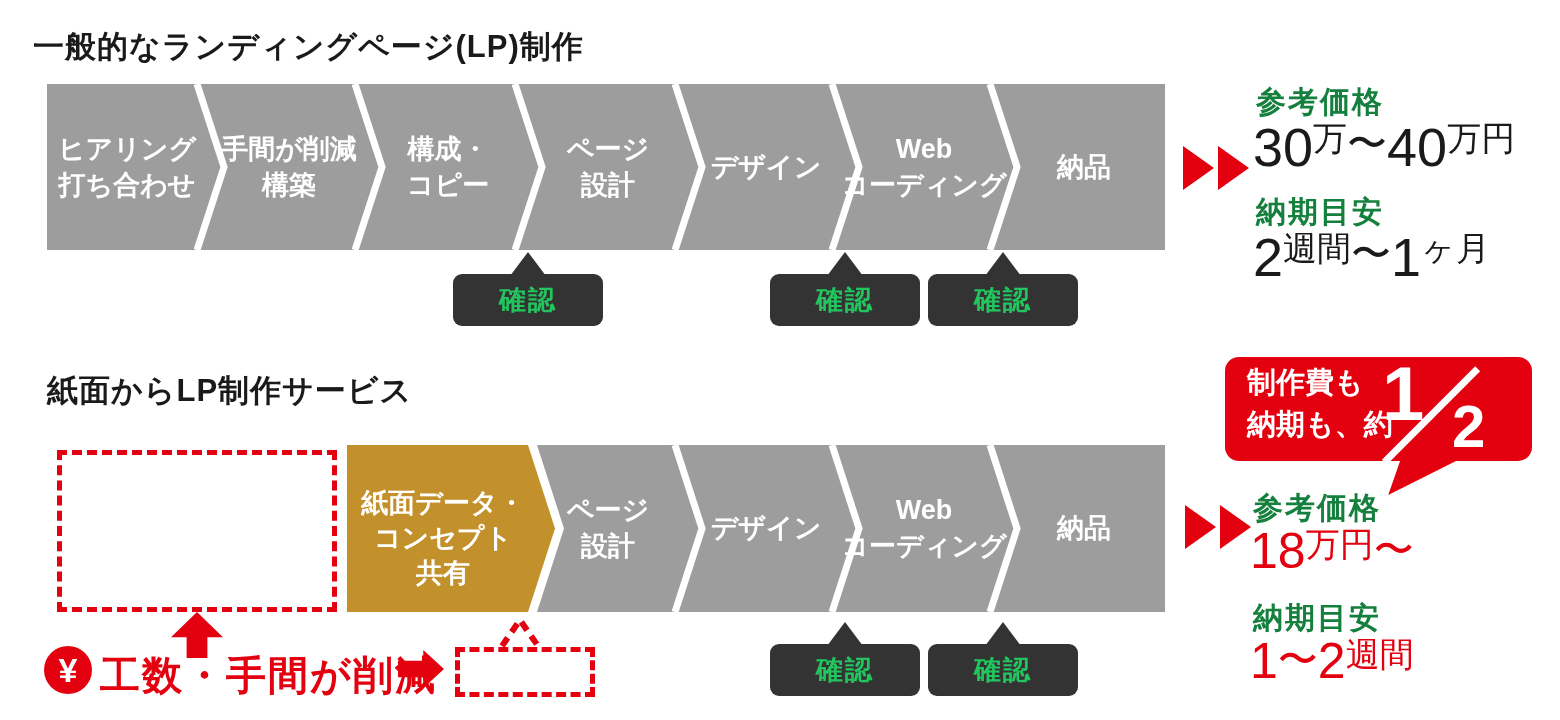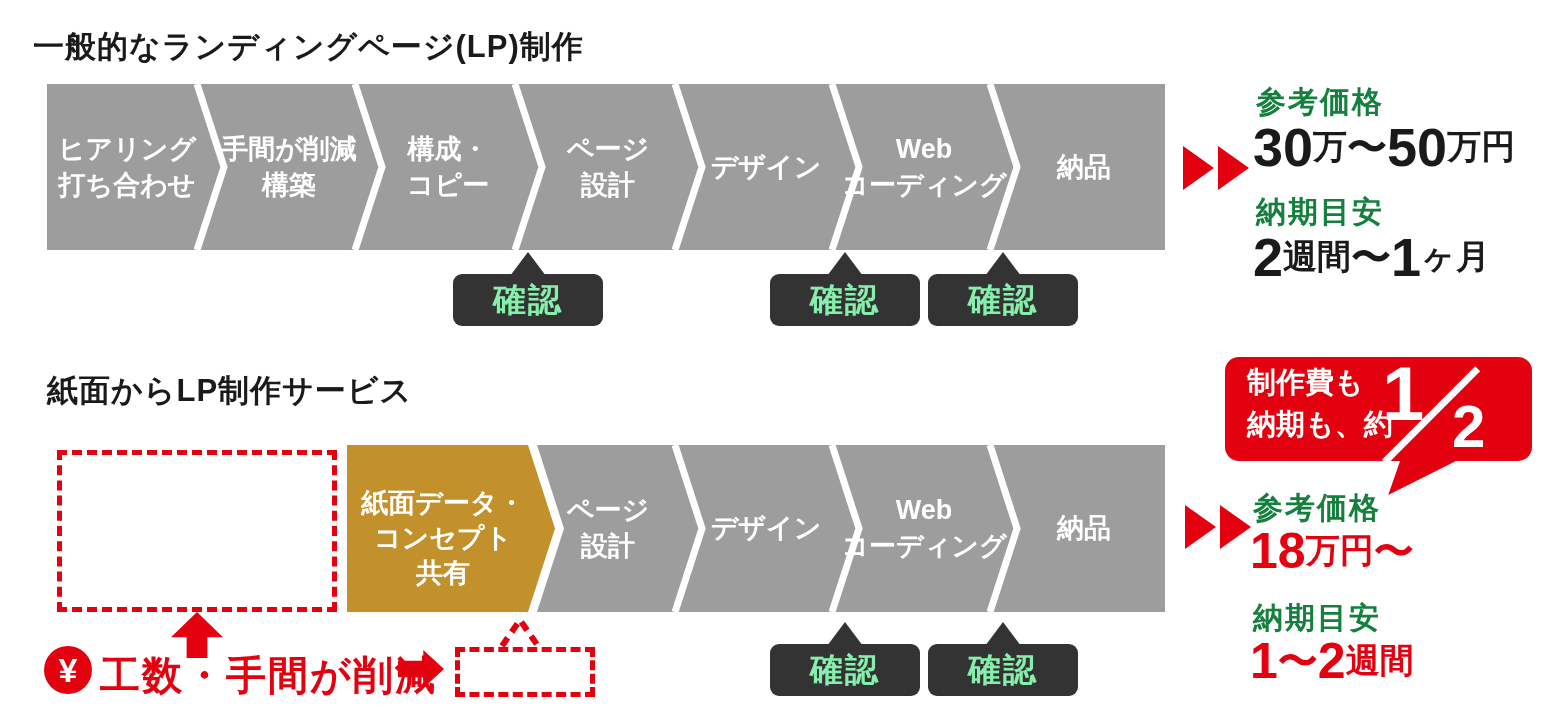--- a/index.html
+++ b/index.html
@@ -8,35 +8,35 @@
     font-family:"Liberation Sans","DejaVu Sans",sans-serif;color:#1a1a1a;
   }
   .abs{position:absolute;}
   .section-title{font-size:31px;font-weight:bold;color:#1a1a1a;letter-spacing:1px;}
   .step-label{
     color:#ffffff;font-weight:bold;font-size:27px;line-height:1.3;text-align:center;
     white-space:pre-line;display:flex;align-items:center;justify-content:center;
     width:180px;height:167px;pointer-events:none;
   }
   .kakunin{
-    background:#333333;color:#86efac;font-weight:bold;font-size:33px;
+    background:#333333;color:#22c55e;font-weight:bold;font-size:27px;
     width:150px;height:52px;border-radius:9px;
     display:flex;align-items:center;justify-content:center;letter-spacing:2px;
   }
   .kakunin-tri{
     width:0;height:0;border-left:18px solid transparent;border-right:18px solid transparent;
     border-bottom:24px solid #333333;
   }
   .tri-r{
     width:0;height:0;border-top:22px solid transparent;border-bottom:22px solid transparent;
     border-left:31px solid #e3000f;display:inline-block;
   }
   .dbl-arrow{display:flex;gap:4px;}
   .info-label{font-size:30px;font-weight:bold;color:#15803d;letter-spacing:2px;}
-  .figline{display:flex;align-items:center;font-weight:bold;color:#1a1a1a;}
+  .figline{display:flex;align-items:flex-start;font-weight:normal;color:#1a1a1a;}
   .figline.red{color:#e3000f;}
   .num-big{font-size:54px;}
   .num-big2{font-size:50px;}
   .num-small{font-size:34px;}
   .num-mid{font-size:40px;}
   .dashed-box{border:5px dashed #e3000f;background:transparent;box-sizing:border-box;}
   .up-arrow{
     width:52px;height:46px;background:#e3000f;
     clip-path:polygon(50% 0,100% 55%,70% 55%,70% 100%,30% 100%,30% 55%,0 55%);
   }
@@ -100,21 +100,21 @@
 <div class="abs dbl-arrow" style="left:1183px;top:146px;">
   <span class="tri-r"></span>
   <span class="tri-r"></span>
 </div>
 
 <div class="abs info-label" style="left:1256px;top:82px;">参考価格</div>
 <div class="abs figline" style="left:1253px;top:116px;">
   <span class="num-big">30</span>
   <span class="num-small">万</span>
   <span class="num-mid">〜</span>
-  <span class="num-big">50</span>
+  <span class="num-big">40</span>
   <span class="num-small">万円</span>
 </div>
 <div class="abs info-label" style="left:1256px;top:192px;">納期目安</div>
 <div class="abs figline" style="left:1253px;top:226px;">
   <span class="num-big">2</span>
   <span class="num-small">週間</span>
   <span class="num-mid">〜</span>
   <span class="num-big">1</span>
   <span class="num-small">ヶ月</span>
 </div>

